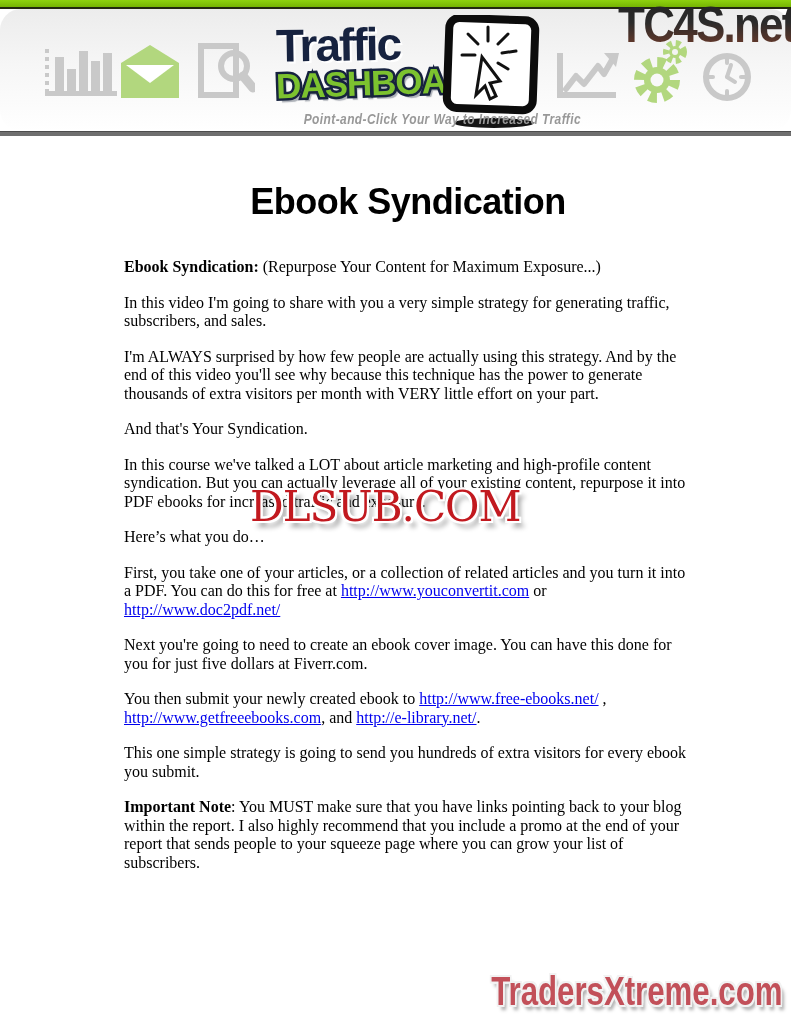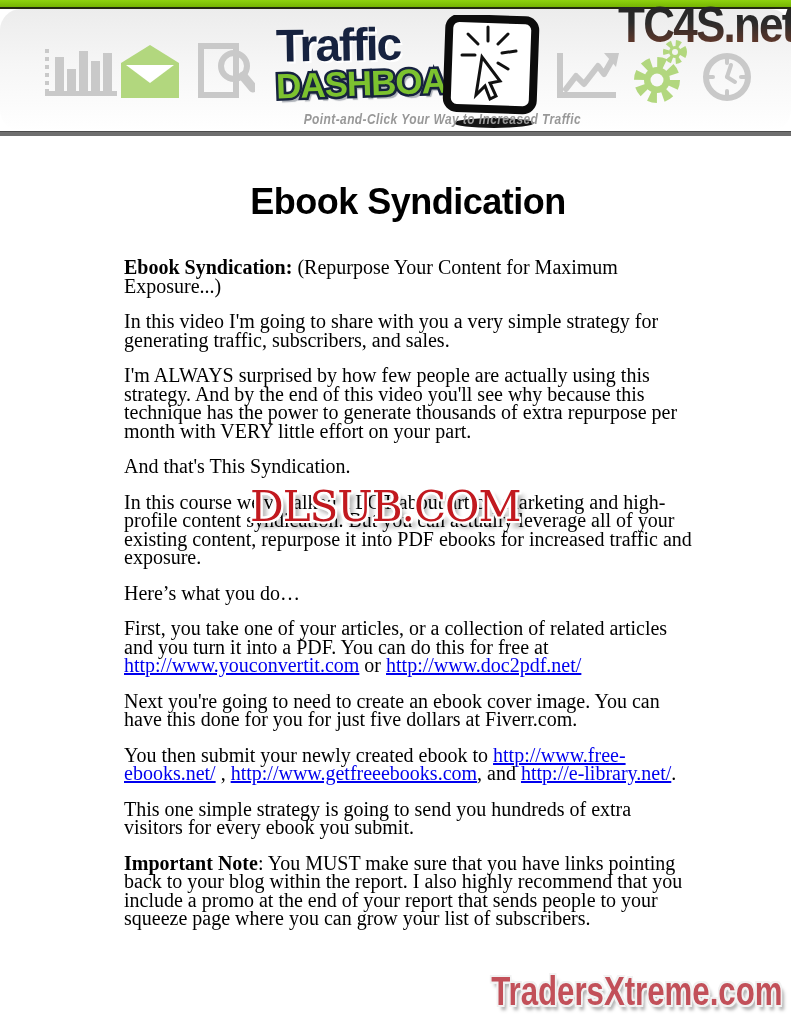--- a/index.html
+++ b/index.html
@@ -80,21 +80,21 @@
       0 -2px 0 #f2f2f2, 0 2px 0 #f2f2f2, -2px 0 0 #f2f2f2, 2px 0 0 #f2f2f2,
       4px 5px 4px rgba(0,0,0,.35);
   }
 
   
   .article{position:absolute;left:124px;top:182px;width:568px;}
   .article h1{
     margin:0 0 36px 0;font-family:"Liberation Sans", sans-serif;font-weight:bold;
     font-size:36px;line-height:40px;letter-spacing:-.5px;text-align:center;color:#000;
   }
-  .article p{margin:0 0 17px 0;font-size:20px;line-height:18.5px;color:#000;}
+  .article p{margin:0 0 17px 0;font-size:16px;line-height:18.5px;color:#000;}
   .article a{color:var(--link-blue);text-decoration:underline;}
   .article b{font-weight:bold;}
 </style>
 </head>
 <body>
 
 <div class="header">
   <div class="green-bar"></div>
   <div class="header-body">
 
@@ -174,22 +174,22 @@
   <div class="header-divider"></div>
 </div>
 
 <div class="tc4s">TC4S.net</div>
 
 <div class="article">
   <h1>Ebook Syndication</h1>
   <div id="paragraphs">
       <p><b>Ebook Syndication:</b><span> (Repurpose Your Content for Maximum Exposure...)</span></p>
       <p><span>In this video I'm going to share with you a very simple strategy for generating traffic, subscribers, and sales.</span></p>
-      <p><span>I'm ALWAYS surprised by how few people are actually using this strategy. And by the end of this video you'll see why because this technique has the power to generate thousands of extra repurpose per month with VERY little effort on your part.</span></p>
-      <p><span>And that's This Syndication.</span></p>
+      <p><span>I'm ALWAYS surprised by how few people are actually using this strategy. And by the end of this video you'll see why because this technique has the power to generate thousands of extra visitors per month with VERY little effort on your part.</span></p>
+      <p><span>And that's Your Syndication.</span></p>
       <p><span>In this course we've talked a LOT about article marketing and high-profile content syndication. But you can actually leverage all of your existing content, repurpose it into PDF ebooks for increased traffic and exposure.</span></p>
       <p><span>Here’s what you do…</span></p>
       <p><span>First, you take one of your articles, or a collection of related articles and you turn it into a PDF. You can do this for free at </span><a href="#">http://www.youconvertit.com</a><span> or </span><a href="#">http://www.doc2pdf.net/</a></p>
       <p><span>Next you're going to need to create an ebook cover image. You can have this done for you for just five dollars at Fiverr.com.</span></p>
       <p><span>You then submit your newly created ebook to </span><a href="#">http://www.free-ebooks.net/</a><span> , </span><a href="#">http://www.getfreeebooks.com</a><span>, and </span><a href="#">http://e-library.net/</a><span>.</span></p>
       <p><span>This one simple strategy is going to send you hundreds of extra visitors for every ebook you submit.</span></p>
       <p><b>Important Note</b><span>: You MUST make sure that you have links pointing back to your blog within the report. I also highly recommend that you include a promo at the end of your report that sends people to your squeeze page where you can grow your list of subscribers.</span></p>
     </div>
 </div>
 

